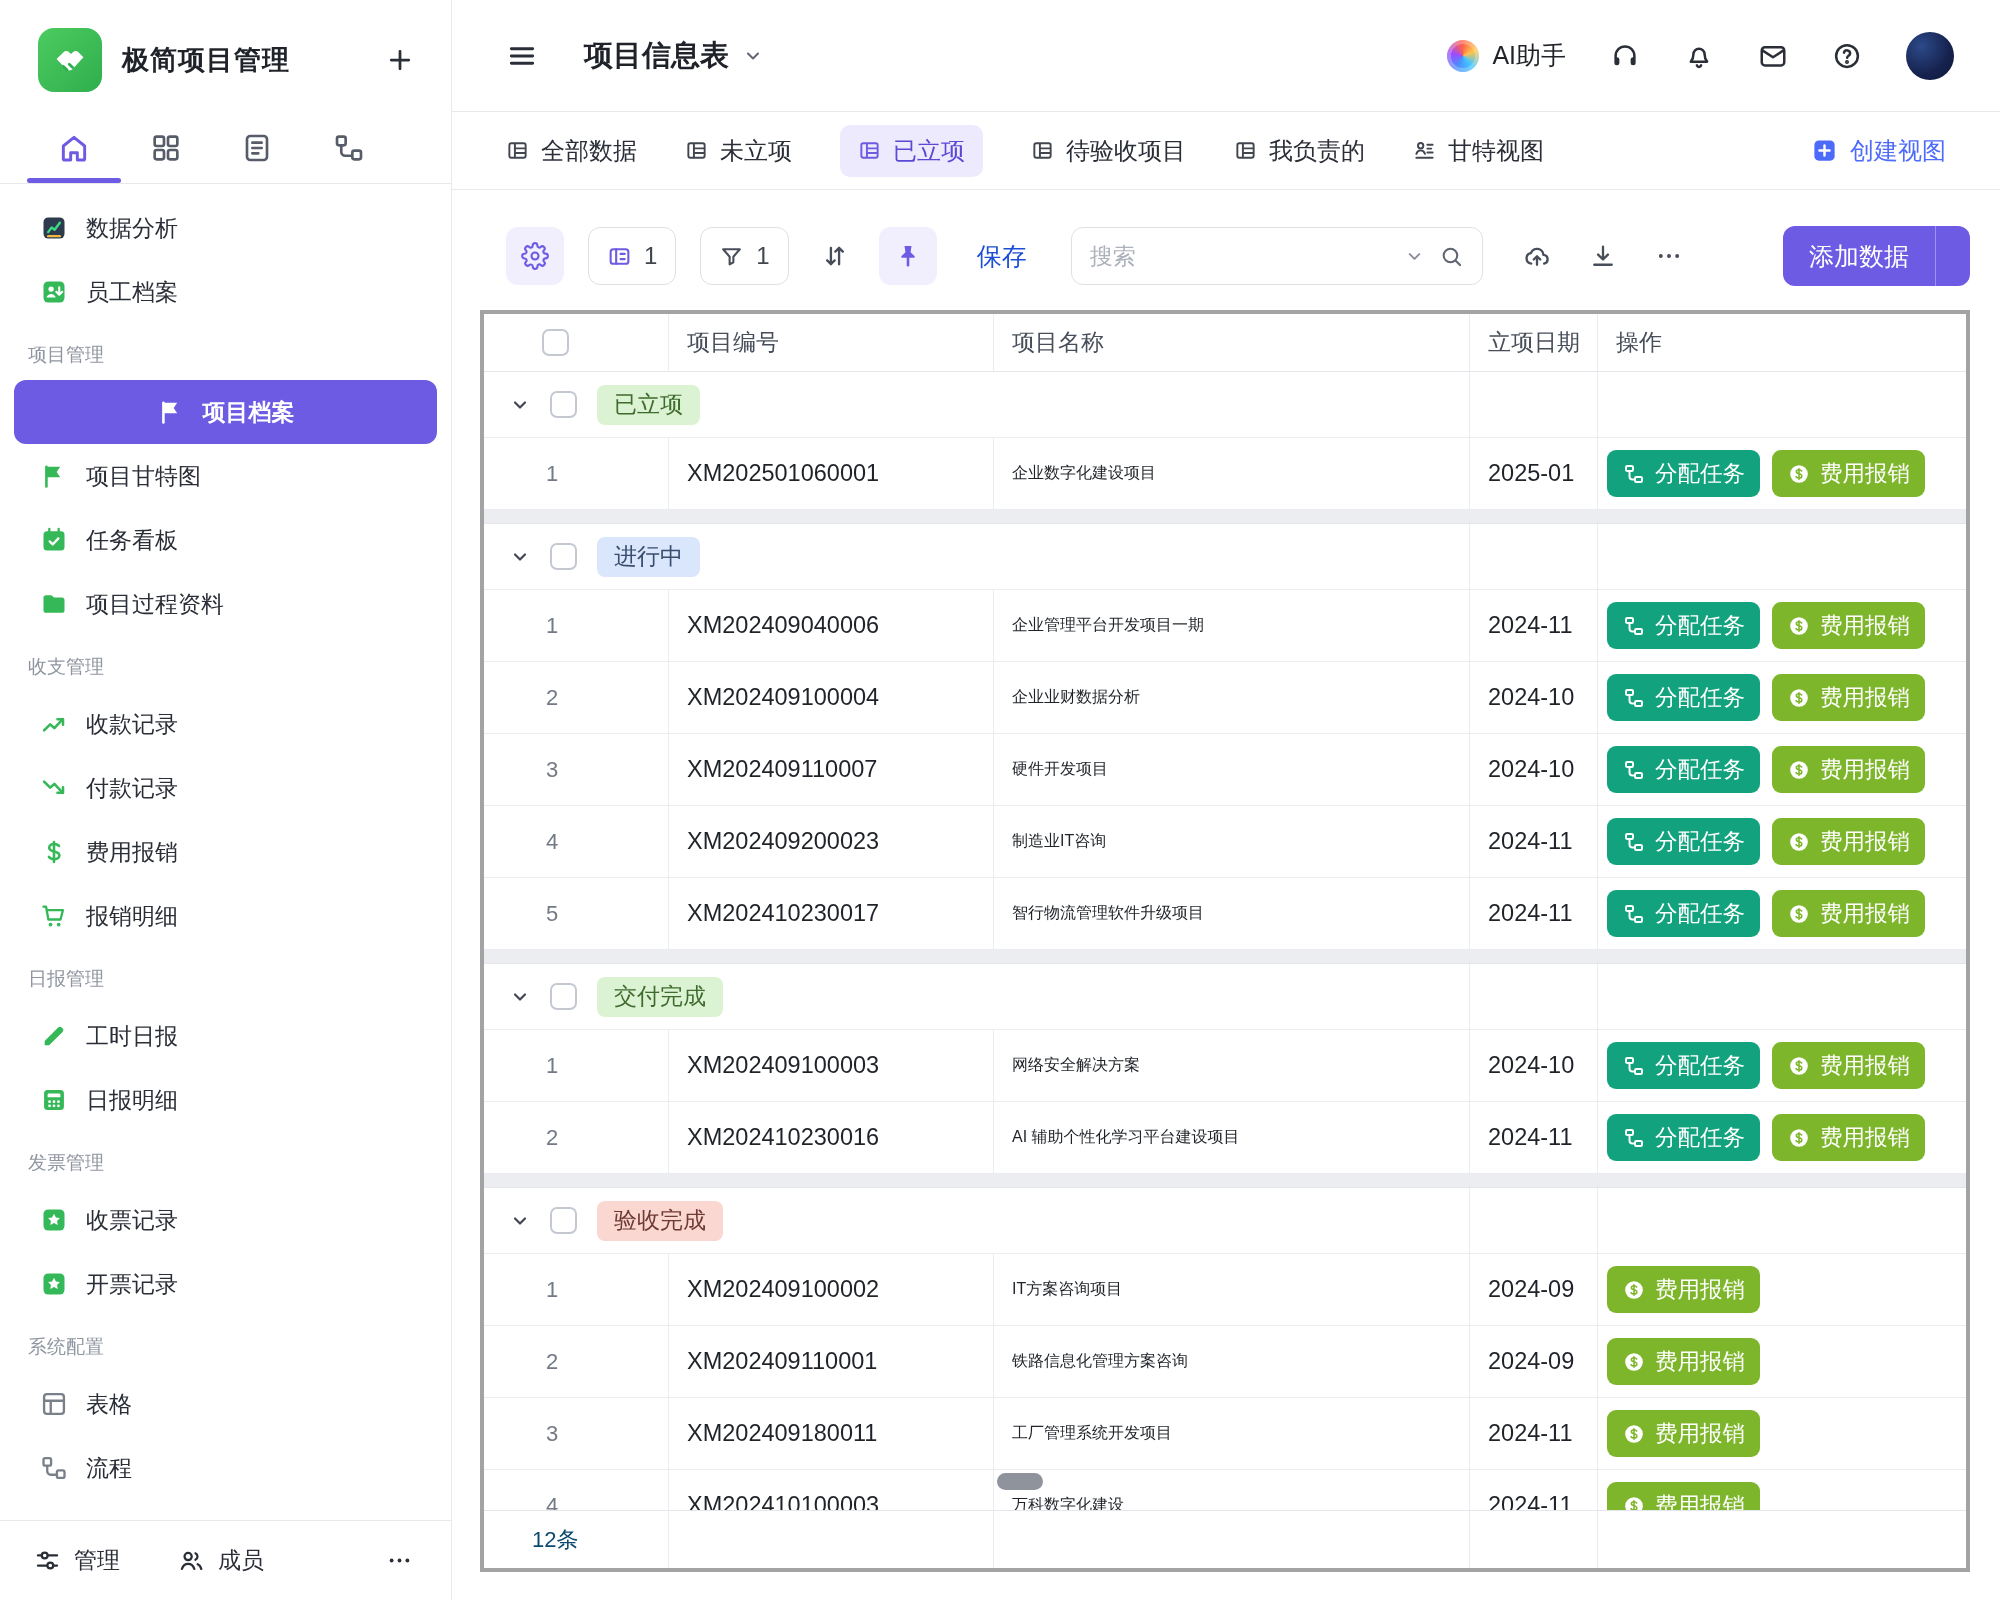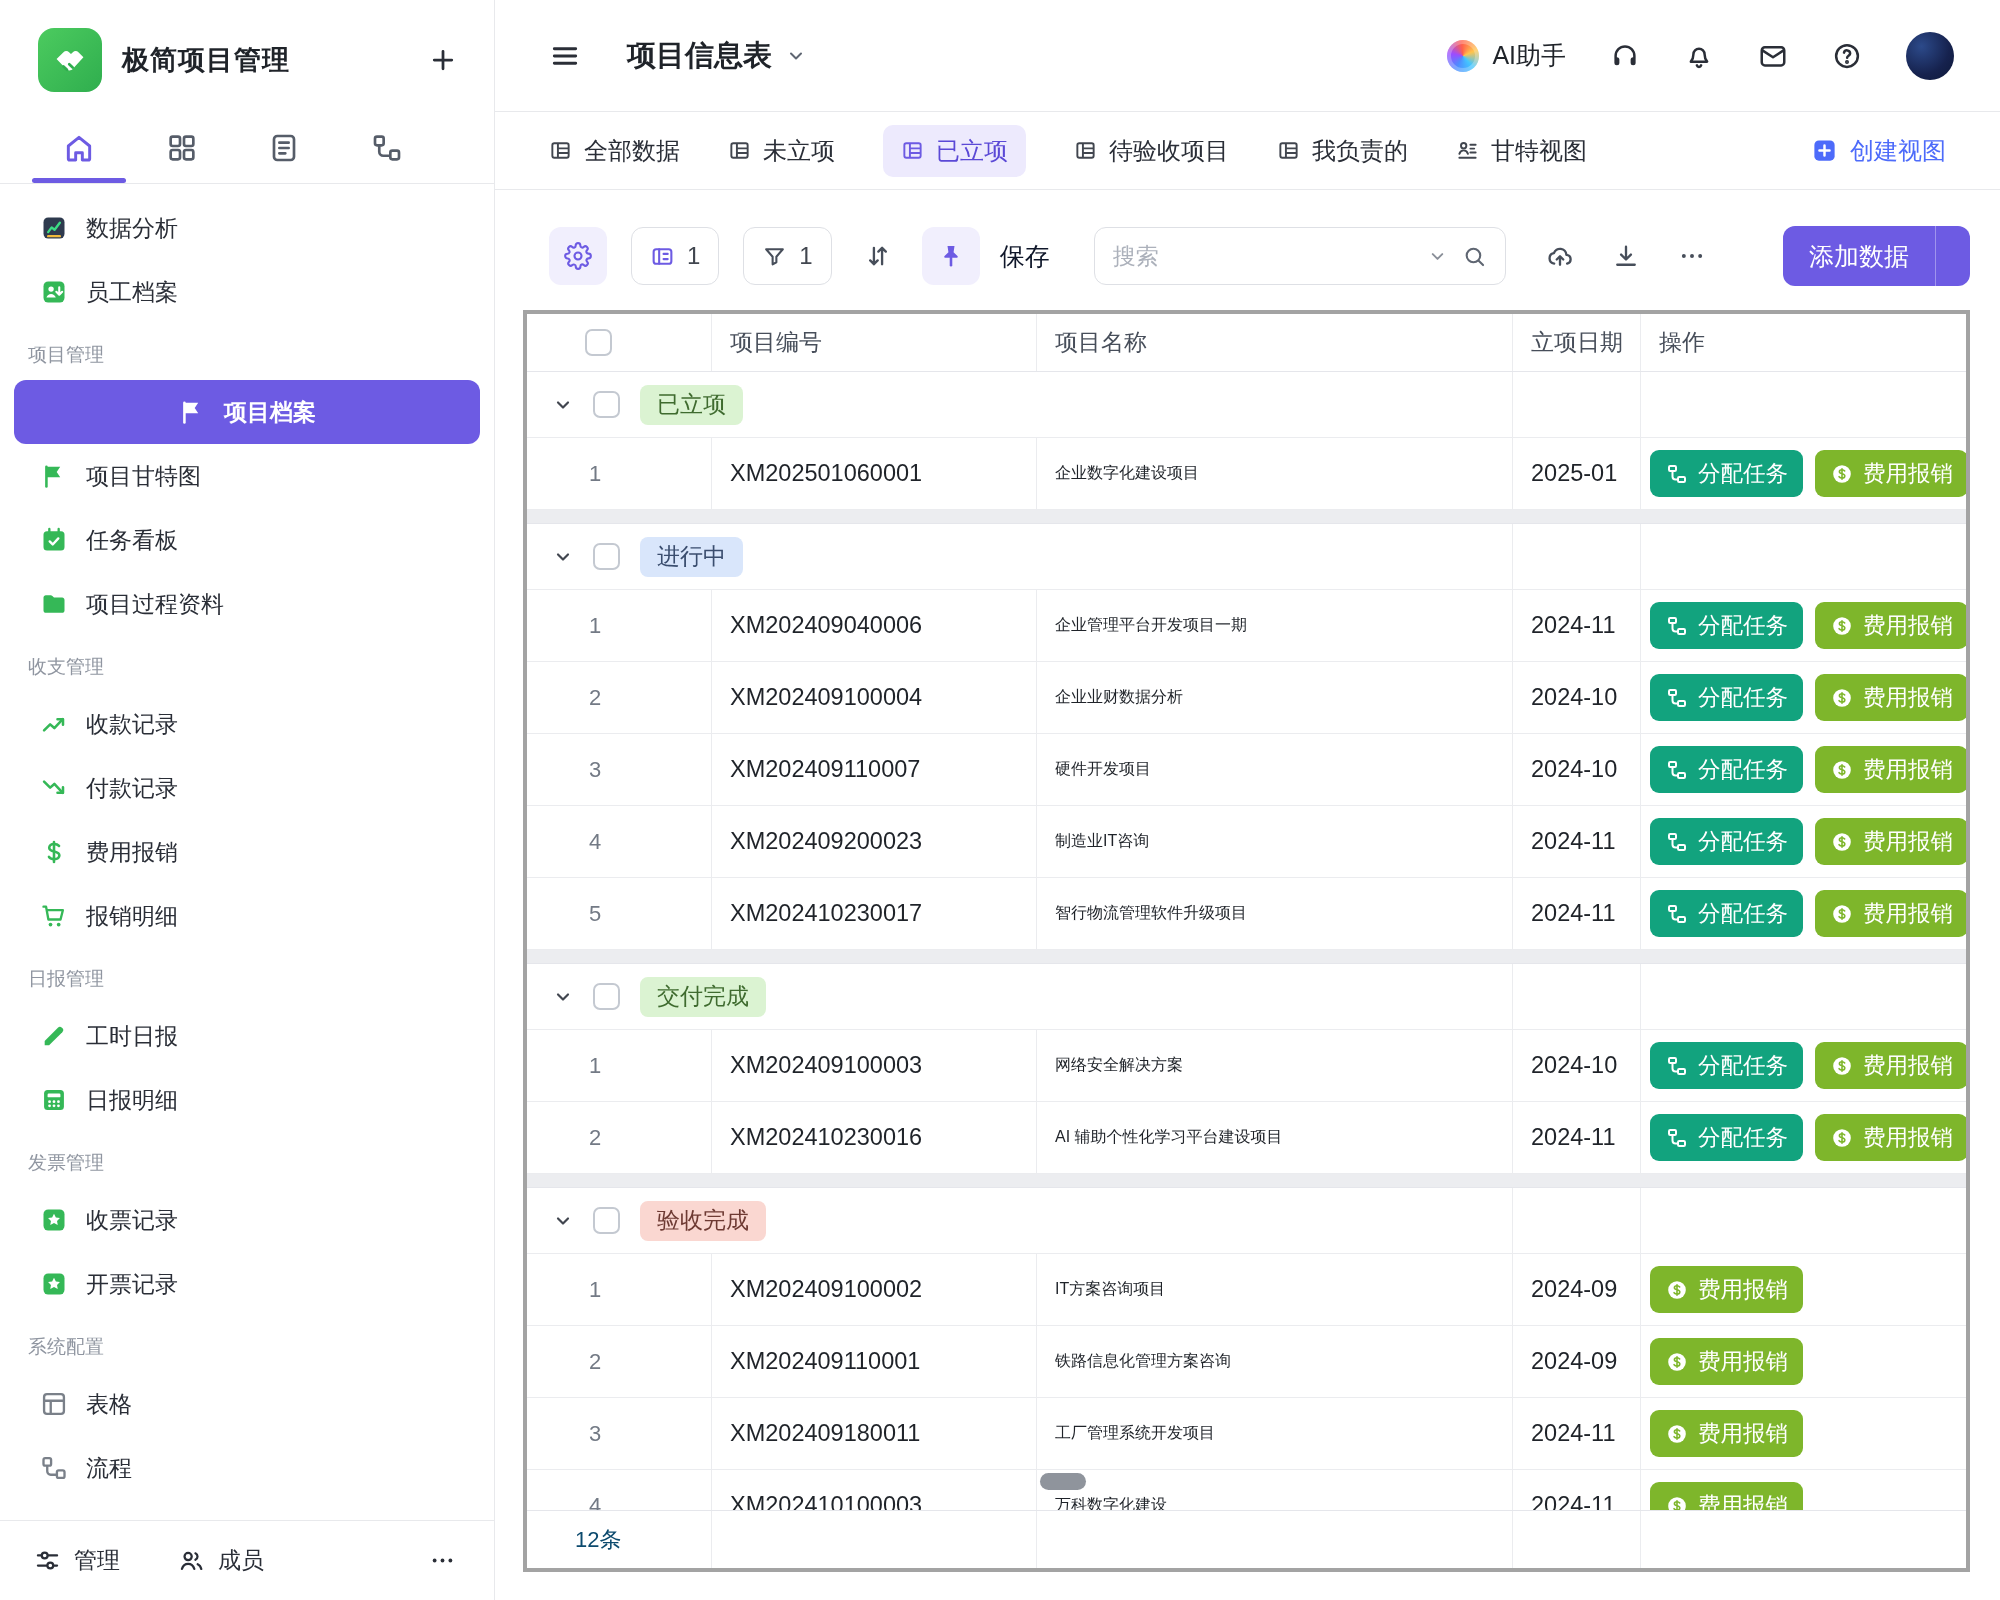--- a/index.html
+++ b/index.html
@@ -3,21 +3,21 @@
 <meta charset="utf-8">
 <style>
   * { margin:0; padding:0; box-sizing:border-box; }
   html,body { width:2000px; height:1600px; }
   body { font-family:"Liberation Sans","DejaVu Sans",sans-serif; color:#1F2329; background:#fff; overflow:hidden; }
   .app { display:flex; width:100%; height:100%; }
   .ic { display:inline-flex; width:1em; height:1em; flex:none; }
   .ic svg { width:100%; height:100%; display:block; }
 
   
-  .sidebar { width:495px; flex:none; border-right:1px solid #E8E9EC; display:flex; flex-direction:column; background:#fff; }
+  .sidebar { width:452px; flex:none; border-right:1px solid #E8E9EC; display:flex; flex-direction:column; background:#fff; }
   .sb-header { display:flex; align-items:center; padding:28px 36px 20px 38px; flex:none; }
   .logo { width:64px; height:64px; border-radius:16px; background:linear-gradient(135deg,#4CCB5F,#2FAE4E); display:flex; align-items:center; justify-content:center; font-size:42px; flex:none; }
   .sb-title { font-size:27px; font-weight:700; margin-left:20px; letter-spacing:1px; }
   .sb-plus { margin-left:auto; font-size:30px; color:#2A2E37; }
   .icon-tabs { display:flex; align-items:stretch; padding:0 56px 0 28px; border-bottom:1px solid #E8E9EC; height:72px; flex:none; }
   .icon-tab { flex:1; display:flex; align-items:center; justify-content:center; position:relative; color:#565D69; font-size:32px; }
   .icon-tab.active { color:#6D5BE3; }
   .icon-tab.active::after { content:""; position:absolute; bottom:0; left:50%; transform:translateX(-50%); width:94px; height:5px; border-radius:3px; background:#6D5BE3; }
   .menu { flex:1; overflow:hidden; padding:12px 14px 0; }
   .menu-item { height:64px; display:flex; align-items:center; gap:18px; padding:0 26px; border-radius:12px; font-size:23px; color:#2A2E37; cursor:default; }
@@ -52,21 +52,21 @@
 
   
   .content { flex:1; min-height:0; display:flex; flex-direction:column; padding:36px 30px 28px 28px; }
   .toolbar { display:flex; align-items:center; margin:0 0 24px 26px; flex:none; }
   .tool-tile { width:58px; height:58px; border-radius:12px; background:#F1EFFD; color:#6D5BE3; display:flex; align-items:center; justify-content:center; font-size:28px; }
   .tool-count { height:58px; border:1px solid #DEE0E5; border-radius:12px; display:flex; align-items:center; gap:12px; padding:0 18px; margin-left:24px; font-size:24px; color:#41464F; background:#fff; }
   .tool-count .ic { font-size:25px; color:#474E5A; }
   .tool-count.fields .ic { color:#6D5BE3; }
   .tool-sort { font-size:28px; color:#474E5A; margin-left:32px; }
   .tool-pin { margin-left:30px; }
-  .tool-save { margin-left:20px; font-size:25px; color:#0f172a; font-weight:500; }
+  .tool-save { margin-left:40px; font-size:25px; color:#1d4ed8; font-weight:500; }
   .searchbox { margin-left:44px; width:412px; height:58px; border:1px solid #DEE0E5; border-radius:12px; display:flex; align-items:center; padding:0 18px; gap:15px; background:#fff; }
   .searchbox input { border:none; outline:none; flex:1; font-size:23px; font-family:inherit; color:#2A2E37; min-width:0; background:transparent; }
   .searchbox input::placeholder { color:#ACB1BB; }
   .searchbox .chev { font-size:19px; color:#8A8F99; }
   .searchbox .mag { font-size:25px; color:#5F6672; }
   .tool-io { display:flex; align-items:center; gap:38px; margin-left:40px; color:#474E5A; }
   .tool-io .ic { font-size:28px; }
   .add-btn { margin-left:auto; height:60px; background:#6D5BE3; color:#fff; border-radius:12px; display:flex; align-items:center; overflow:hidden; }
   .add-btn .lbl { padding:0 26px; font-size:25px; font-weight:500; }
   .add-btn .sep { width:1px; align-self:stretch; background:rgba(255,255,255,.35); }

